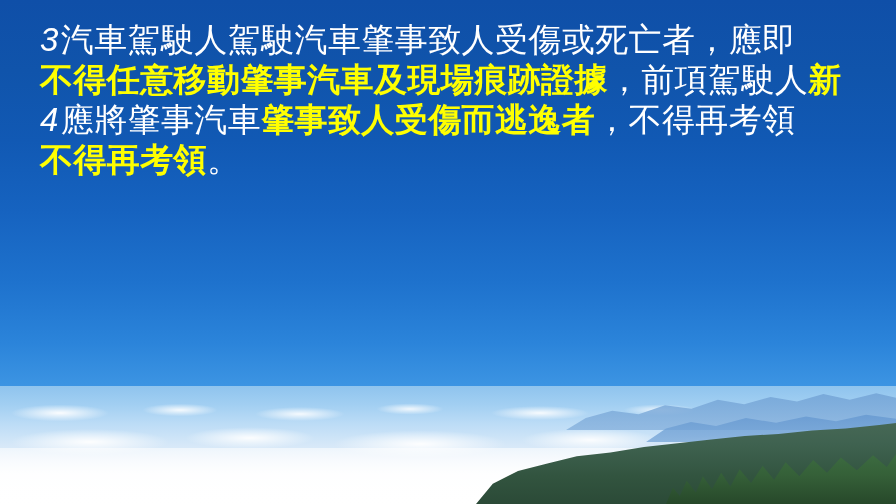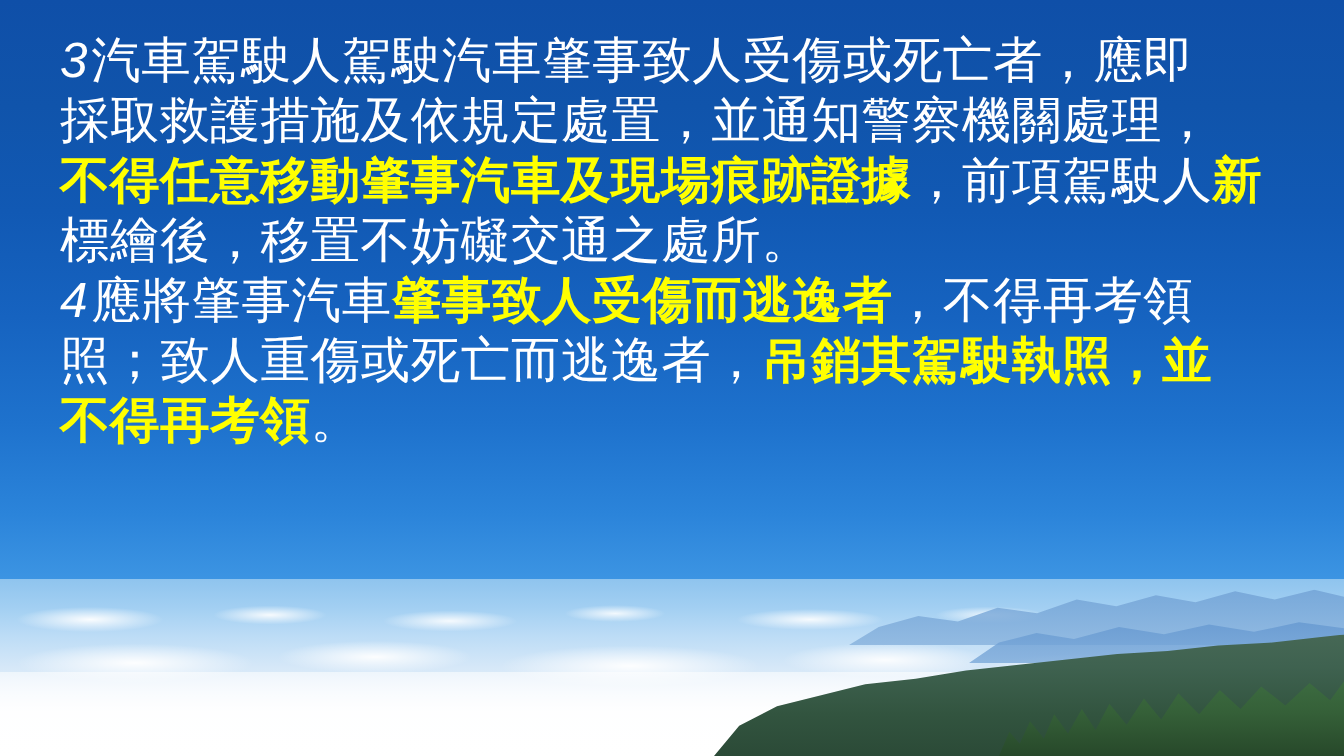--- a/index.html
+++ b/index.html
@@ -118,21 +118,18 @@
     <div class="cloudband cb3"></div>
     <div id="ridge-far"></div>
     <div id="ridge-far2"></div>
     <div id="ridge-near-shadow"></div>
     <div id="ridge-near"></div>
     <div id="trees"></div>
   </div>
 
   <div id="textblock">
       <div class="line ind0"><span class="num">3</span><span class="w">汽車駕駛人駕駛汽車肇事致人受傷或死亡者，應即</span></div>
-      <div class="line ind1"><span class="w">採取救護措施及依規定處置，並通知警察機關處理，</span></div>
       <div class="line ind1"><span class="y">不得任意移動肇事汽車及現場痕跡證據</span><span class="w">，前項駕駛人</span><span class="y">新</span></div>
-      <div class="line ind1"><span class="w">標繪後，移置不妨礙交通之處所。</span></div>
       <div class="line ind0"><span class="num">4</span><span class="w">應將肇事汽車</span><span class="y">肇事致人受傷而逃逸者</span><span class="w">，不得再考領</span></div>
-      <div class="line ind1"><span class="w">照；致人重傷或死亡而逃逸者，</span><span class="y">吊銷其駕駛執照，並</span></div>
       <div class="line ind1"><span class="y">不得再考領</span><span class="w">。</span></div>
     </div>
 
 </div>
 
 </body></html>

